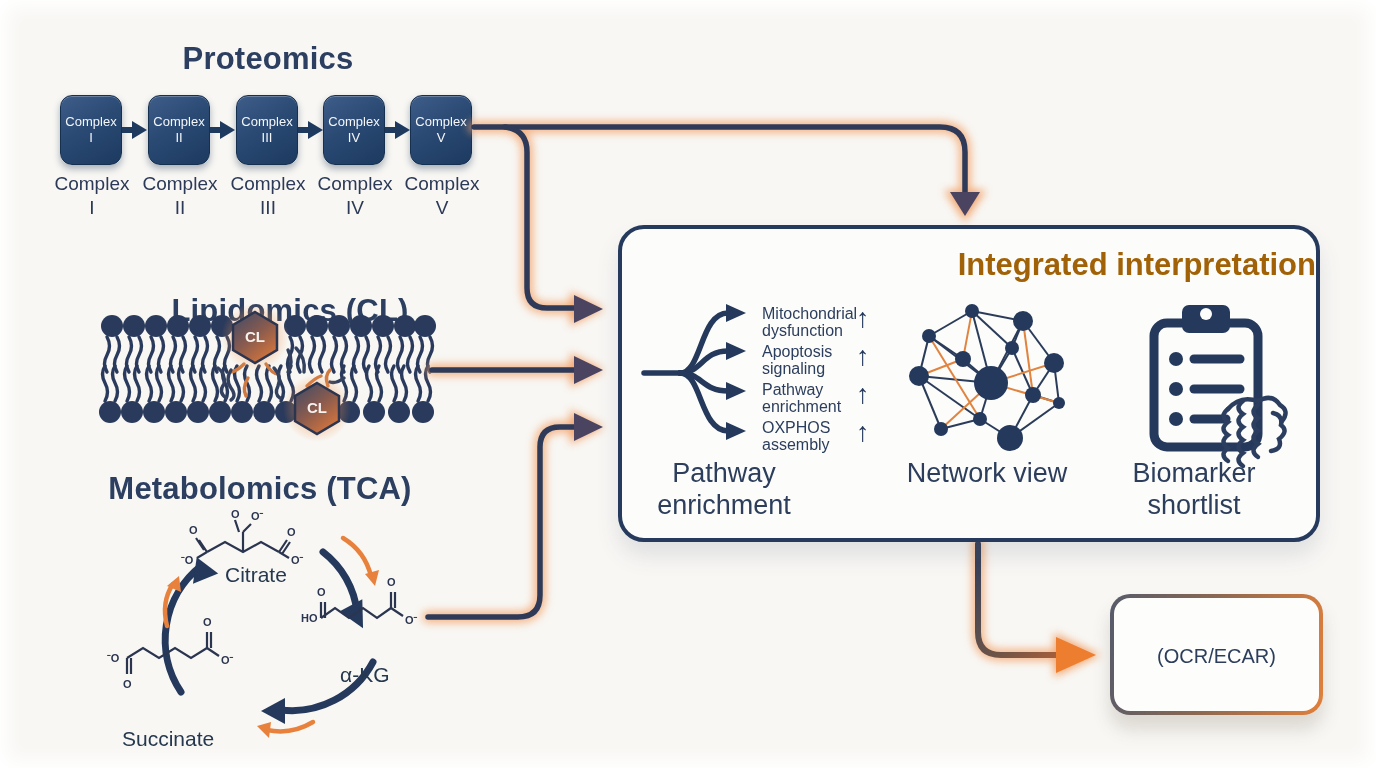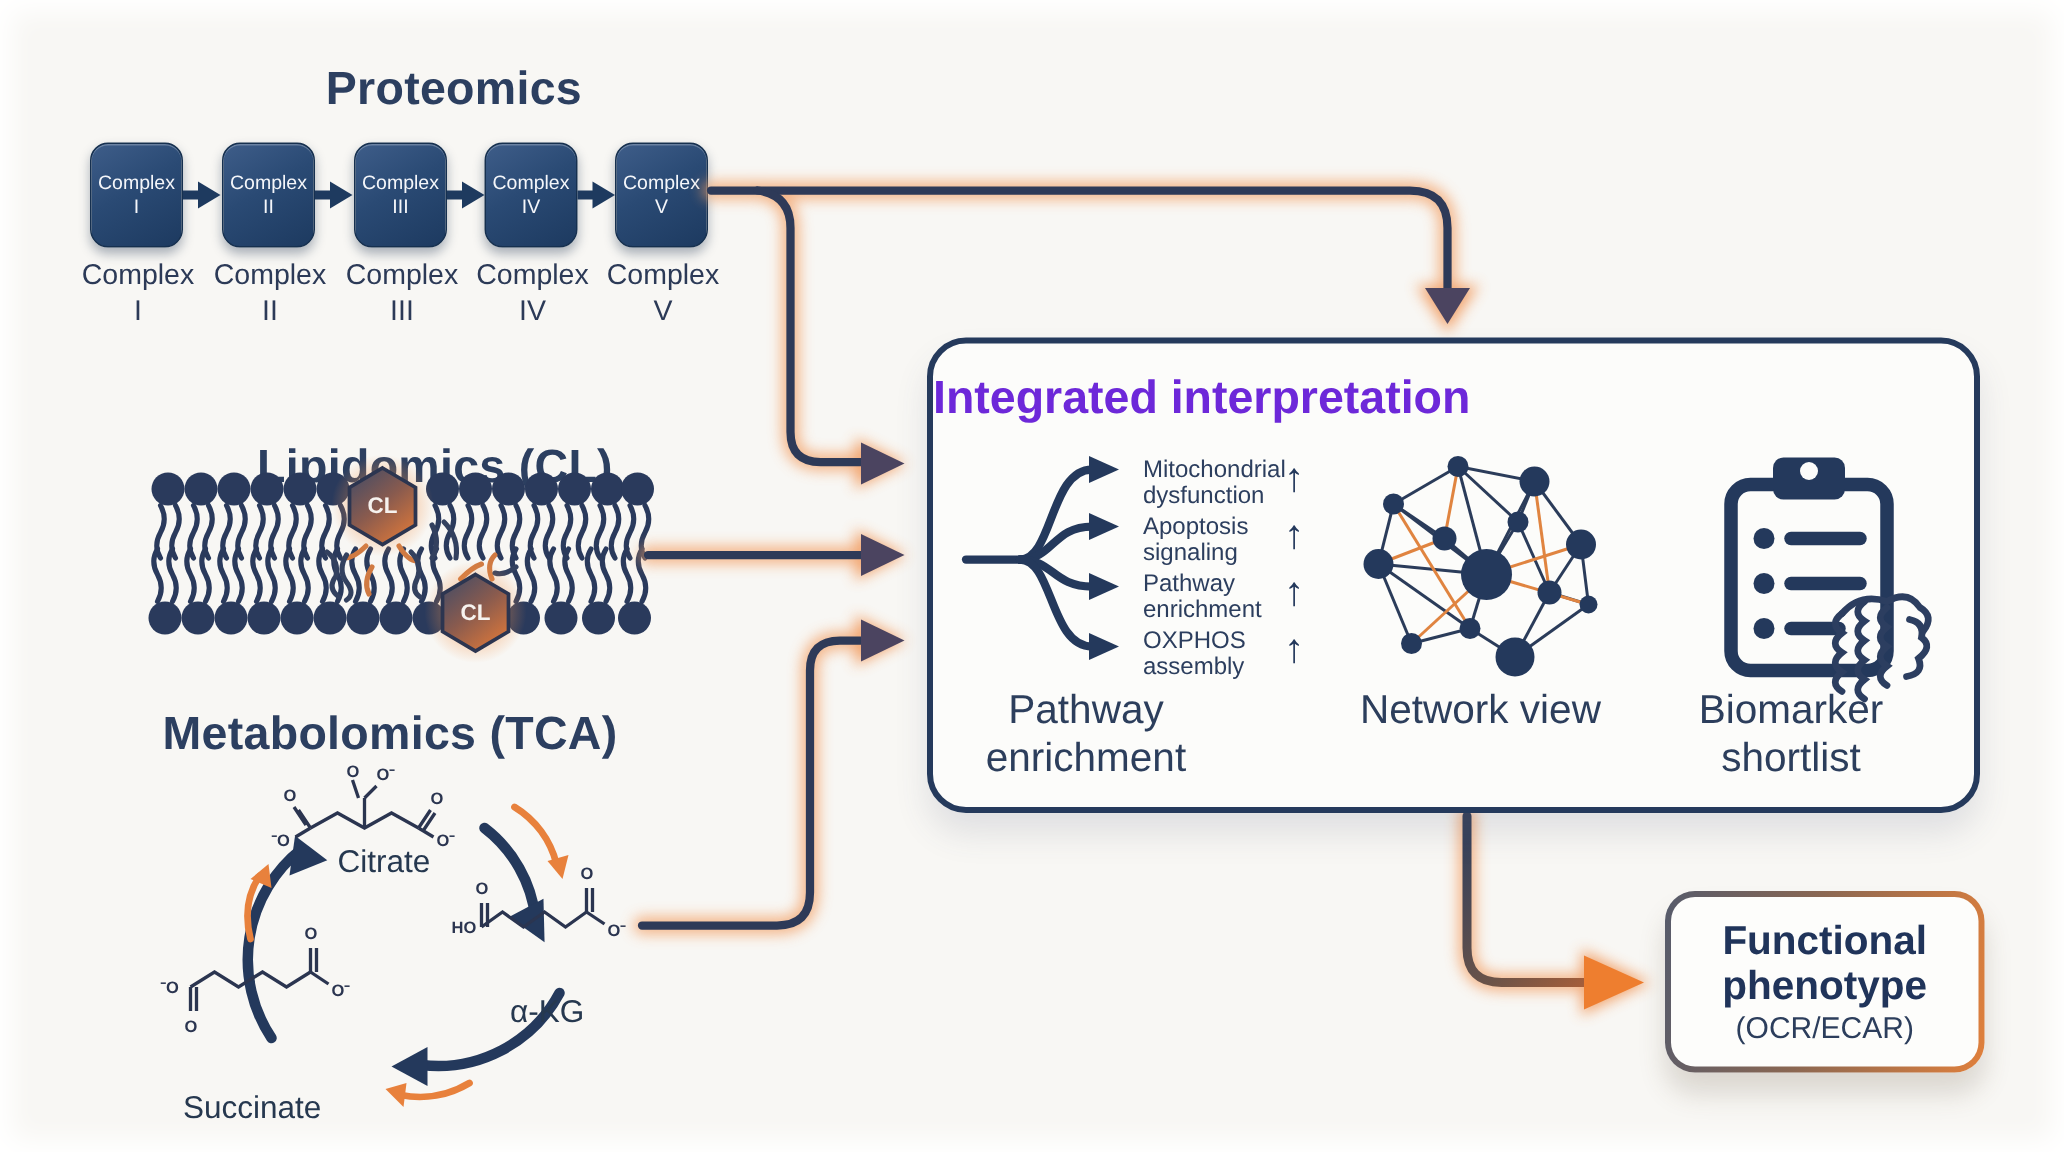--- a/index.html
+++ b/index.html
@@ -38,22 +38,22 @@
   .caption {
     position:absolute; width:180px; text-align:center;
     font-size:27px; line-height:32px; font-weight:500; color:#2c3e5c;
   }
   .integrated-box {
     position:absolute; left:618px; top:225px; width:702px; height:317px;
     border:4px solid #253a5c; border-radius:26px; background:#fcfcfa;
     box-shadow:0 14px 22px rgba(70,80,110,.13);
   }
   .integrated-title {
-    position:absolute; left:0; top:18px; width:100%; text-align:left;
-    font-size:31px; font-weight:700; color:#6d28d9;
+    position:absolute; left:0; top:18px; width:100%; text-align:right;
+    font-size:31px; font-weight:700; color:#a16207;
   }
   .functional-outer {
     position:absolute; left:1110px; top:594px; width:213px; height:121px;
     border-radius:20px; padding:4px;
     background:linear-gradient(100deg,#565b6b 0%, #8a6752 45%, #e0803c 100%);
     box-shadow:0 14px 18px rgba(90,70,50,.18);
   }
   .functional-inner {
     width:100%; height:100%; border-radius:16px; background:#fdfdfb;
     display:flex; flex-direction:column; align-items:center; justify-content:center;
@@ -66,21 +66,21 @@
   .metab-label { position:absolute; font-size:21px; color:#26384f; }
   svg { overflow:visible; display:block; }
   .chem-atom { font-size:11px; font-weight:600; fill:#2b3550; font-family:"Liberation Sans",sans-serif; }
   .cl-text { font-size:15px; font-weight:700; fill:#f6f2ee; font-family:"Liberation Sans",sans-serif; }
 </style>
 </head>
 <body>
 
 <div class="canvas">
 
-  <div class="abs section-title" style="left:148px; top:41px; width:240px;text-align:right;">Proteomics</div>
+  <div class="abs section-title" style="left:148px; top:41px; width:240px;">Proteomics</div>
 
   <div class="complex-box" style="left:60px;  top:95px;">
     <span>Complex</span>
     <span>I</span>
   </div>
   <div class="complex-box" style="left:148px; top:95px;">
     <span>Complex</span>
     <span>II</span>
   </div>
   <div class="complex-box" style="left:236px; top:95px;">
@@ -456,18 +456,17 @@
       </g>
     </svg>
 
     <div class="caption" style="left:12px;  top:228px;">Pathway enrichment</div>
     <div class="caption" style="left:275px; top:228px;">Network view</div>
     <div class="caption" style="left:482px; top:228px;">Biomarker shortlist</div>
   </div>
 
   <div class="functional-outer">
     <div class="functional-inner">
-      <div class="functional-title">Functional phenotype</div>
       <div class="functional-subtitle">(OCR/ECAR)</div>
     </div>
   </div>
 
 </div>
 
 </body></html>

